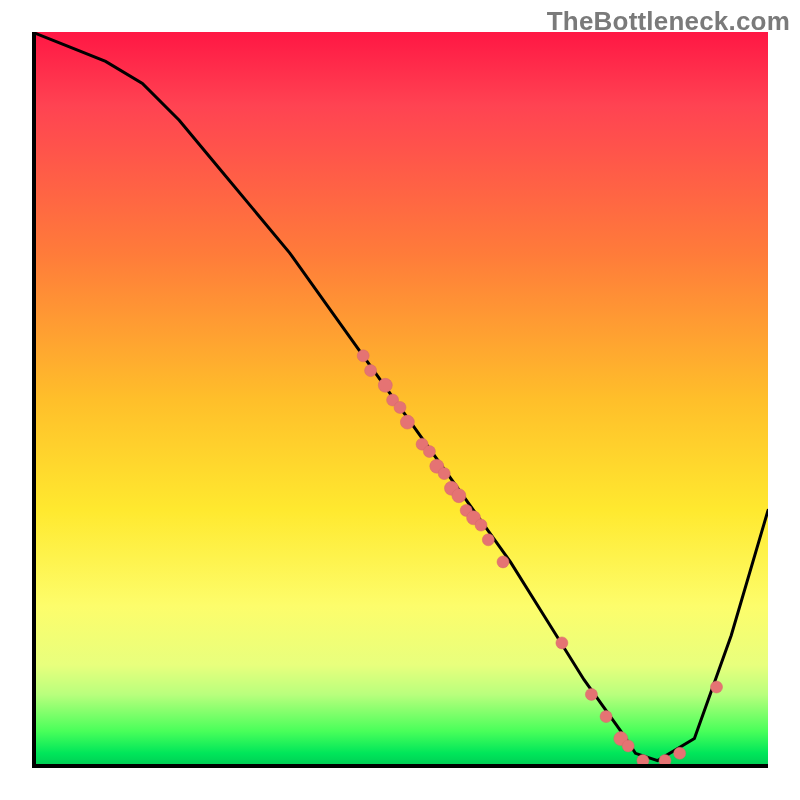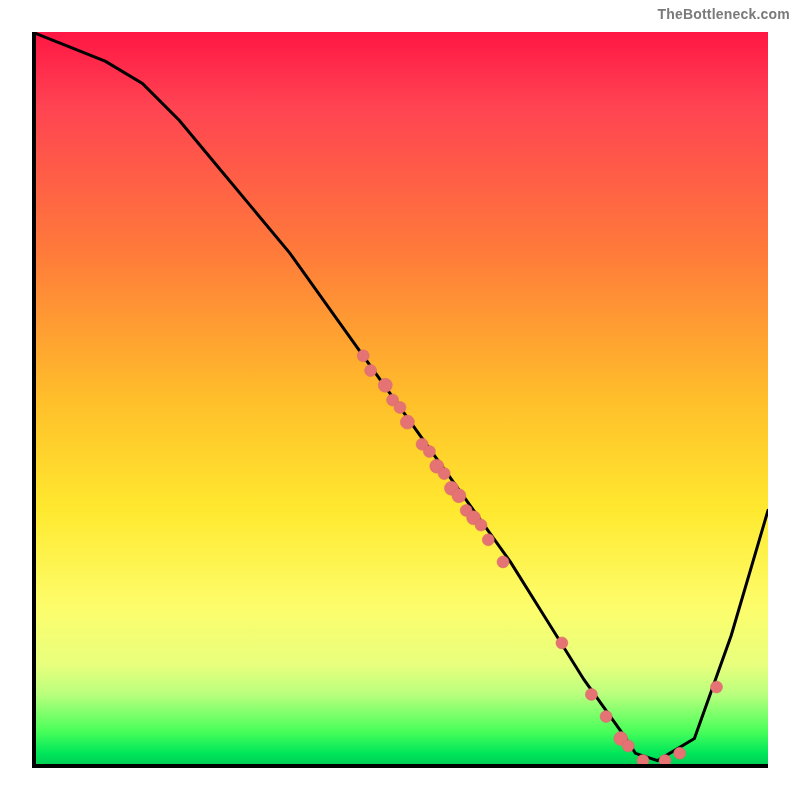--- a/index.html
+++ b/index.html
@@ -66,21 +66,21 @@
   }
   .marker {
     fill: #e57373;
     stroke: #d46a6a;
     stroke-width: 0.5;
   }
   .watermark {
     position: absolute;
     top: 6px;
     right: 10px;
-    font-size: 14px;
+    font-size: 26px;
     font-weight: 600;
     color: #7a7a7a;
     letter-spacing: 0.2px;
     user-select: none;
   }
 </style>
 </head>
 <body>
 
 <div class="chart-wrap">

